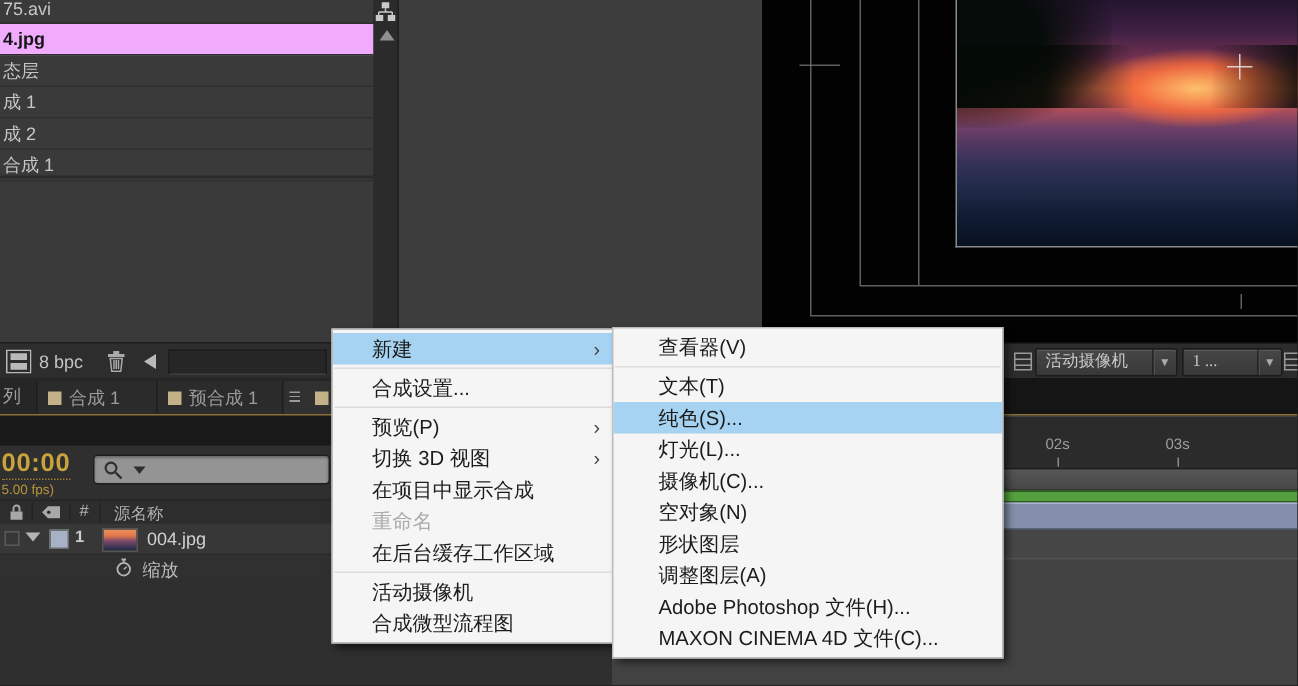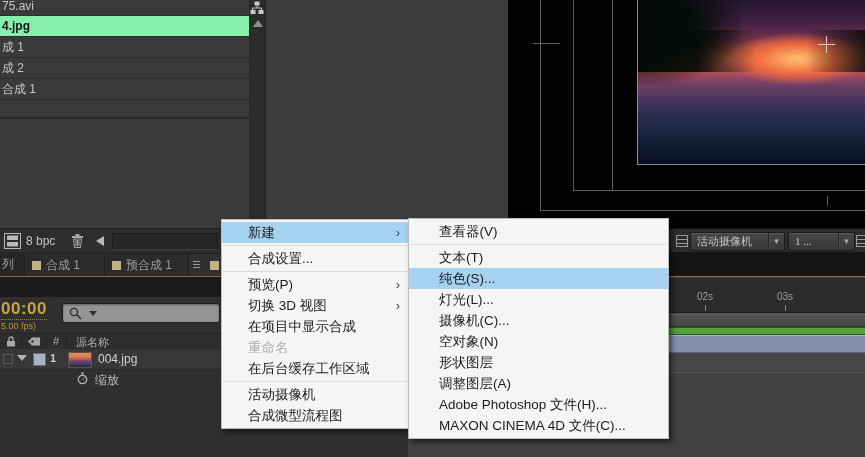--- a/index.html
+++ b/index.html
@@ -6,21 +6,21 @@
   .stage{position:relative;width:865px;height:457px;overflow:hidden;
          font-family:"Liberation Sans","DejaVu Sans",sans-serif;
          -webkit-font-smoothing:antialiased;}
   .abs{position:absolute;}
 
   
   #project-panel{left:0;top:0;width:249px;height:228px;background:#3a3a3a;}
   .prow{height:20px;line-height:20px;padding-left:2px;font-size:12px;color:#c6c6c6;
         border-bottom:1px solid #2e2e2e;background:#3a3a3a;white-space:nowrap;overflow:hidden;}
   .prow.first{height:15px;line-height:13px;}
-  .prow.sel{background:#86efac;color:#141414;font-weight:bold;}
+  .prow.sel{background:#f0abfc;color:#141414;font-weight:bold;}
   #list-end{left:0;top:117px;width:249px;height:2px;background:#2a2a2a;}
   #scrollbar{left:249px;top:0;width:16px;height:228px;background:#2b2b2b;border-right:1px solid #1f1f1f;}
   #scroll-up{position:absolute;left:4px;top:20px;width:0;height:0;
              border-left:5px solid transparent;border-right:5px solid transparent;
              border-bottom:7px solid #8f8f8f;}
   #flowchart-btn{position:absolute;left:1px;top:1px;width:14px;height:14px;}
   #panel-empty{left:266px;top:0;width:242px;height:228px;background:#3d3d3d;}
 
   
   #viewer{left:508px;top:0;width:357px;height:228px;background:#020202;}
@@ -117,20 +117,21 @@
 </style>
 </head>
 <body>
 
 <div class="stage">
 
   <div class="abs" id="project-panel">
     <div id="project-list">
         <div class="prow first">75.avi</div>
         <div class="prow sel">4.jpg</div>
+        <div class="prow">态层</div>
         <div class="prow">成 1</div>
         <div class="prow">成 2</div>
         <div class="prow">合成 1</div>
       </div>
   </div>
   <div class="abs" id="list-end"></div>
 
   <div class="abs" id="scrollbar">
     <svg id="flowchart-btn" viewBox="0 0 14 14">
       <rect x="4.5" y="0.5" width="5" height="4" fill="#c9c9c9"></rect>

